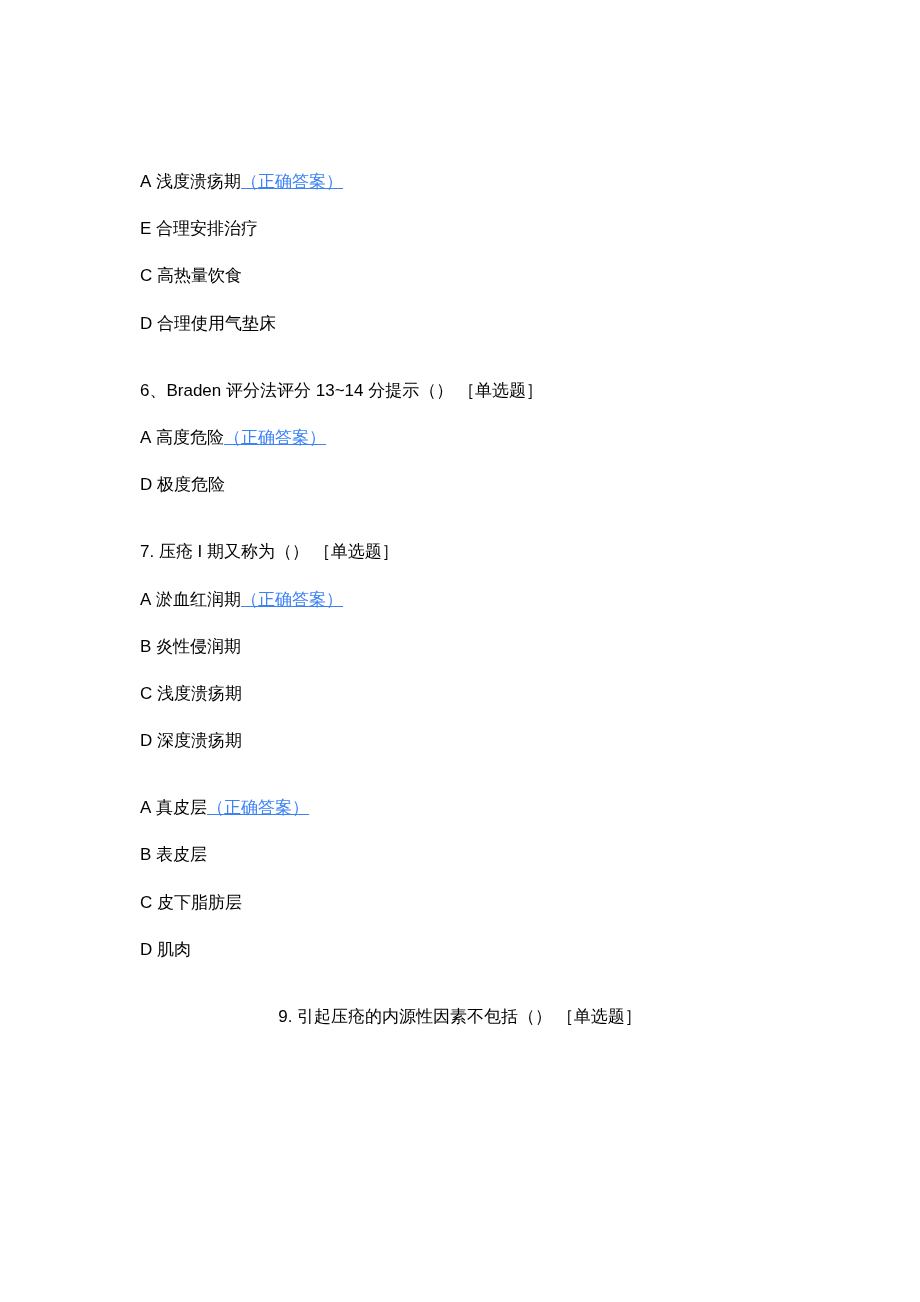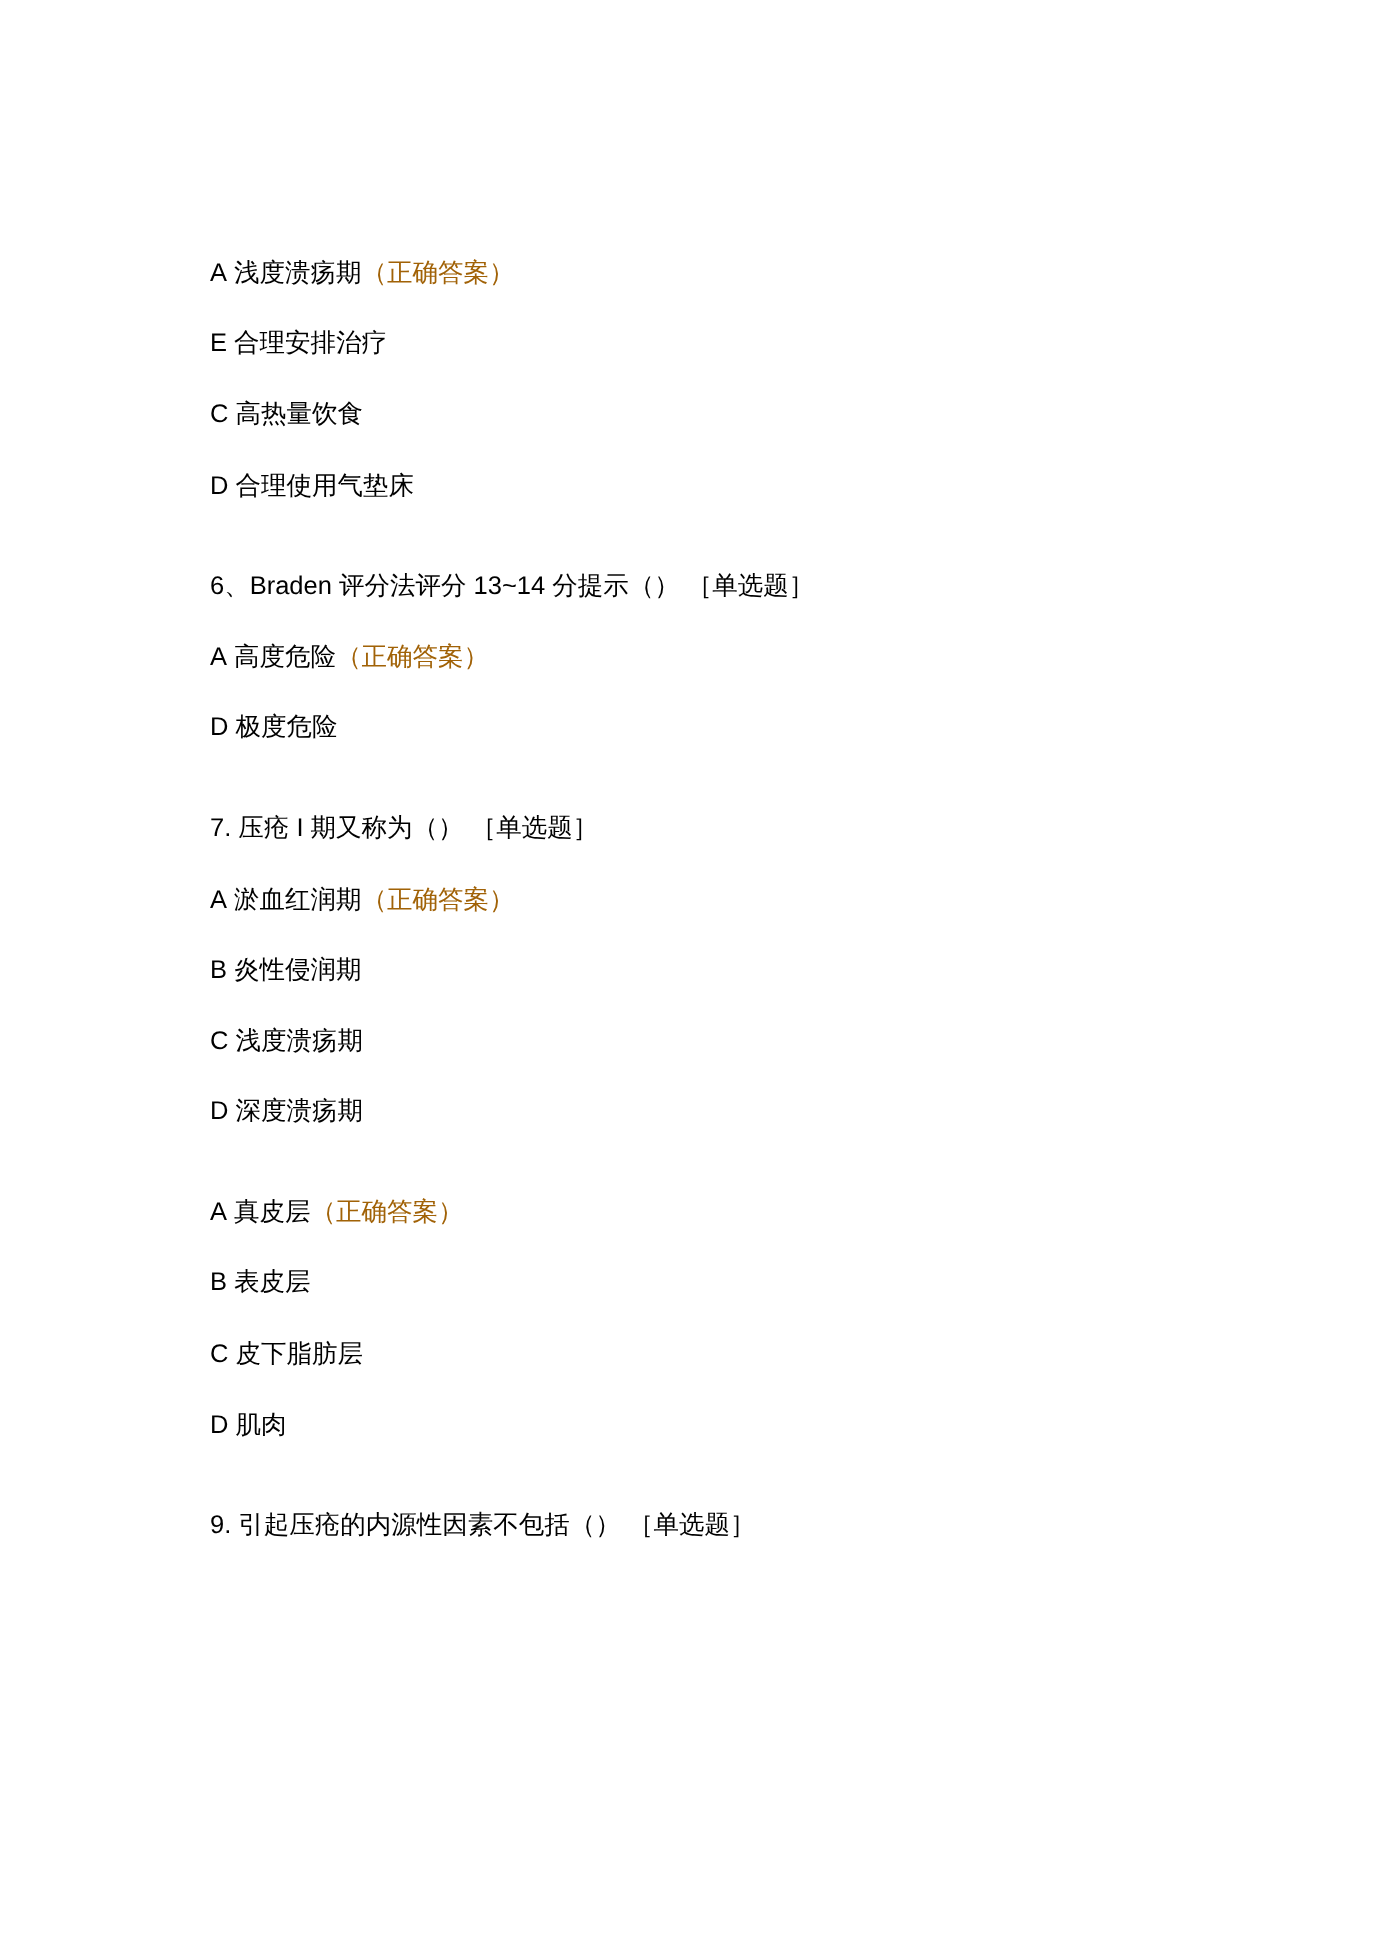--- a/index.html
+++ b/index.html
@@ -20,27 +20,29 @@
       margin-bottom: 20px;
     }
     .question {
       margin-top: 40px;
       margin-bottom: 20px;
     }
     .question:first-child {
       margin-top: 0;
     }
     .correct {
-      color: #a16207;
+      color: #3b82f6;
+      text-decoration: underline;
     }
     .block {
       margin-bottom: 40px;
     }
     .block:last-child {
       margin-bottom: 0;
+      text-align: center;
     }
     .en {
       font-family: Arial, sans-serif;
     }
   </style>
 </head>
 <body>
 
 <div id="content">
     <div class="block">

